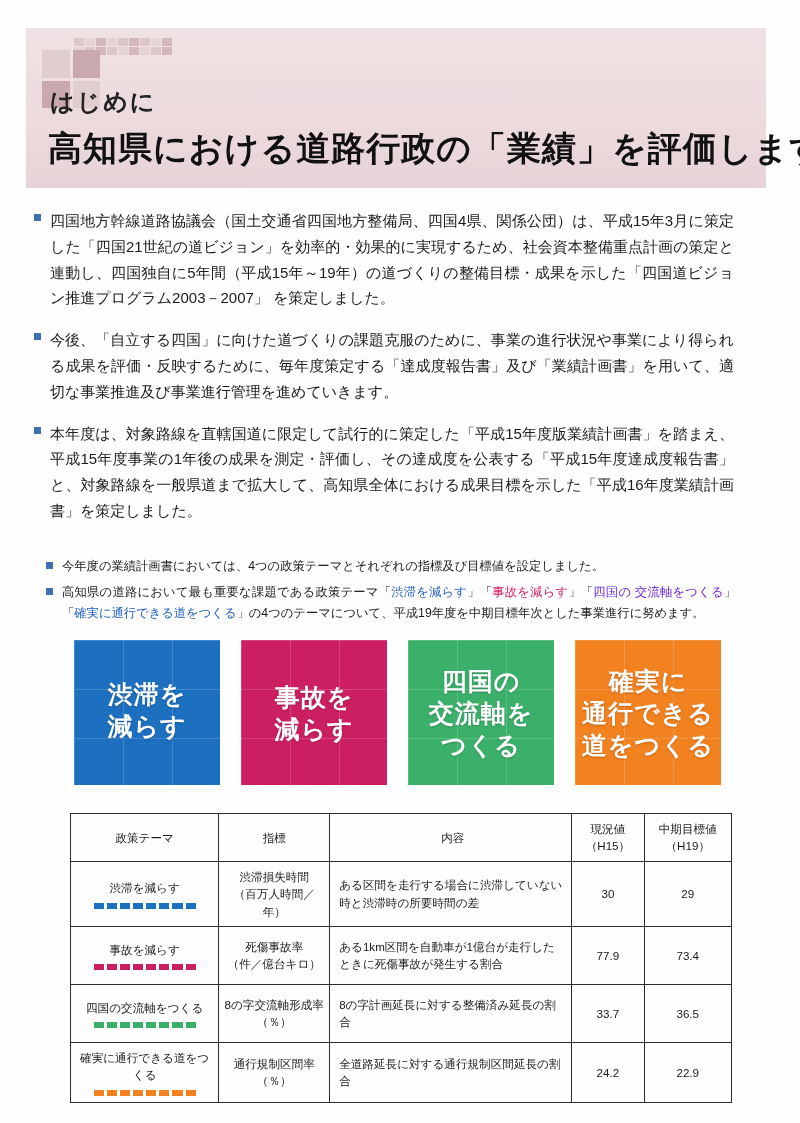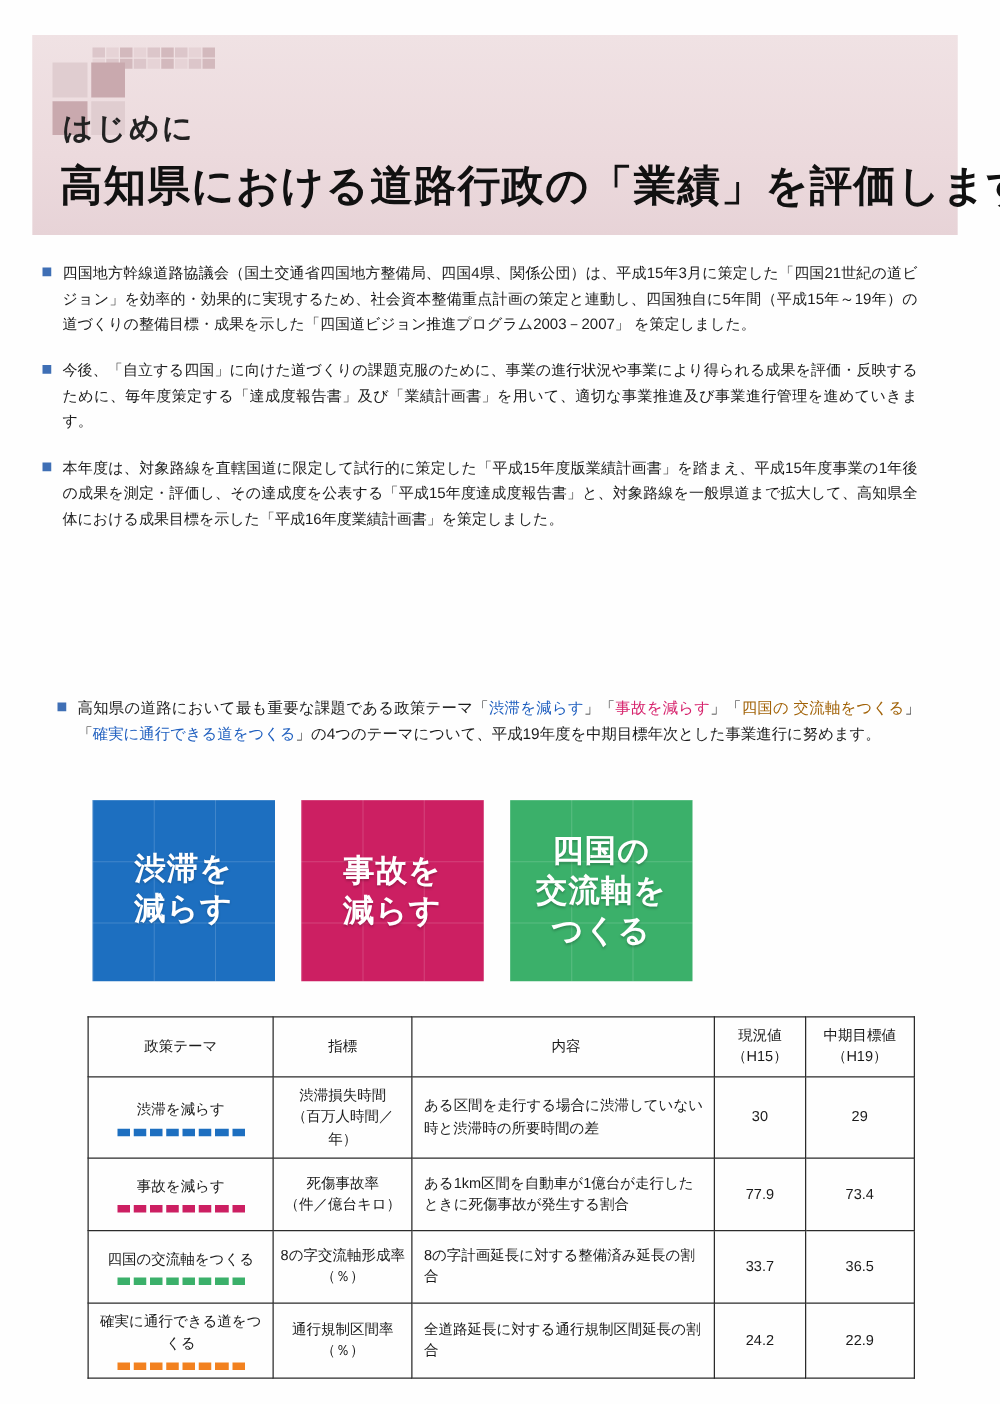--- a/index.html
+++ b/index.html
@@ -75,21 +75,21 @@
   
   .bullets1 {
     position: absolute;
     left: 34px; top: 208px;
     width: 700px;
   }
   .bullet {
     position: relative;
     padding-left: 16px;
     margin-bottom: 16px;
-    font-size: 12px;
+    font-size: 15px;
     line-height: 1.72;
     text-align: justify;
     color: #1b1b1b;
   }
   .bullet .sq {
     position: absolute;
     left: 0; top: 6px;
     width: 7px; height: 7px;
     background: #3f6fb5;
   }
@@ -124,21 +124,21 @@
 
   
   .bullets2 {
     position: absolute;
     left: 46px; top: 556px;
     width: 690px;
   }
   .bullets2 .bullet { margin-bottom: 5px; font-size: 12.3px; }
   .hl-blue { color: #1f5fbf; }
   .hl-pink { color: #d6216b; }
-  .hl-green { color: #a16207; }
+  .hl-green { color: #6d28d9; }
 
   
   .themes {
     position: absolute;
     left: 74px; top: 640px;
     width: 658px; height: 145px;
     display: flex;
     gap: 21px;
   }
   .theme-box {
@@ -248,36 +248,44 @@
     <div class="bullet">
       <span class="sq"></span>
       <p>本年度は、対象路線を直轄国道に限定して試行的に策定した「平成15年度版業績計画書」を踏まえ、平成15年度事業の1年後の成果を測定・評価し、その達成度を公表する「平成15年度達成度報告書」と、対象路線を一般県道まで拡大して、高知県全体における成果目標を示した「平成16年度業績計画書」を策定しました。</p>
     </div>
   </div>
 
 
   <div class="bullets2">
     <div class="bullet">
       <span class="sq"></span>
+      <p>今年度の業績計画書においては、4つの政策テーマとそれぞれの指標及び目標値を設定しました。</p>
+    </div>
+    <div class="bullet">
+      <span class="sq"></span>
       <p><span>高知県の道路において最も重要な課題である政策テーマ「</span><span class="hl-blue">渋滞を減らす</span><span>」「</span><span class="hl-pink">事故を減らす</span><span>」「</span><span class="hl-green">四国の 交流軸をつくる</span><span>」「</span><span class="hl-blue">確実に通行できる道をつくる</span><span>」の4つのテーマについて、平成19年度を中期目標年次とした事業進行に努めます。</span></p>
     </div>
   </div>
 
   <div class="themes">
     <div class="theme-box" style="background: rgb(29, 111, 192); font-family: Liberation Mono, monospace;">
       <div class="grid"></div>
       <span>渋滞を<br>減らす</span>
     </div>
     <div class="theme-box" style="background: rgb(204, 31, 98);">
       <div class="grid"></div>
       <span>事故を<br>減らす</span>
     </div>
     <div class="theme-box" style="background: rgb(59, 176, 106);">
       <div class="grid"></div>
       <span>四国の<br>交流軸を<br>つくる</span>
+    </div>
+    <div class="theme-box" style="background: rgb(242, 129, 31);">
+      <div class="grid"></div>
+      <span>確実に<br>通行できる<br>道をつくる</span>
     </div>
   </div>
 
   <table class="tbl">
     <thead>
       <tr>
         <th class="c-theme">政策テーマ</th>
         <th class="c-index">指標</th>
         <th class="c-desc" style="text-align:center">内容</th>
         <th class="c-now">

